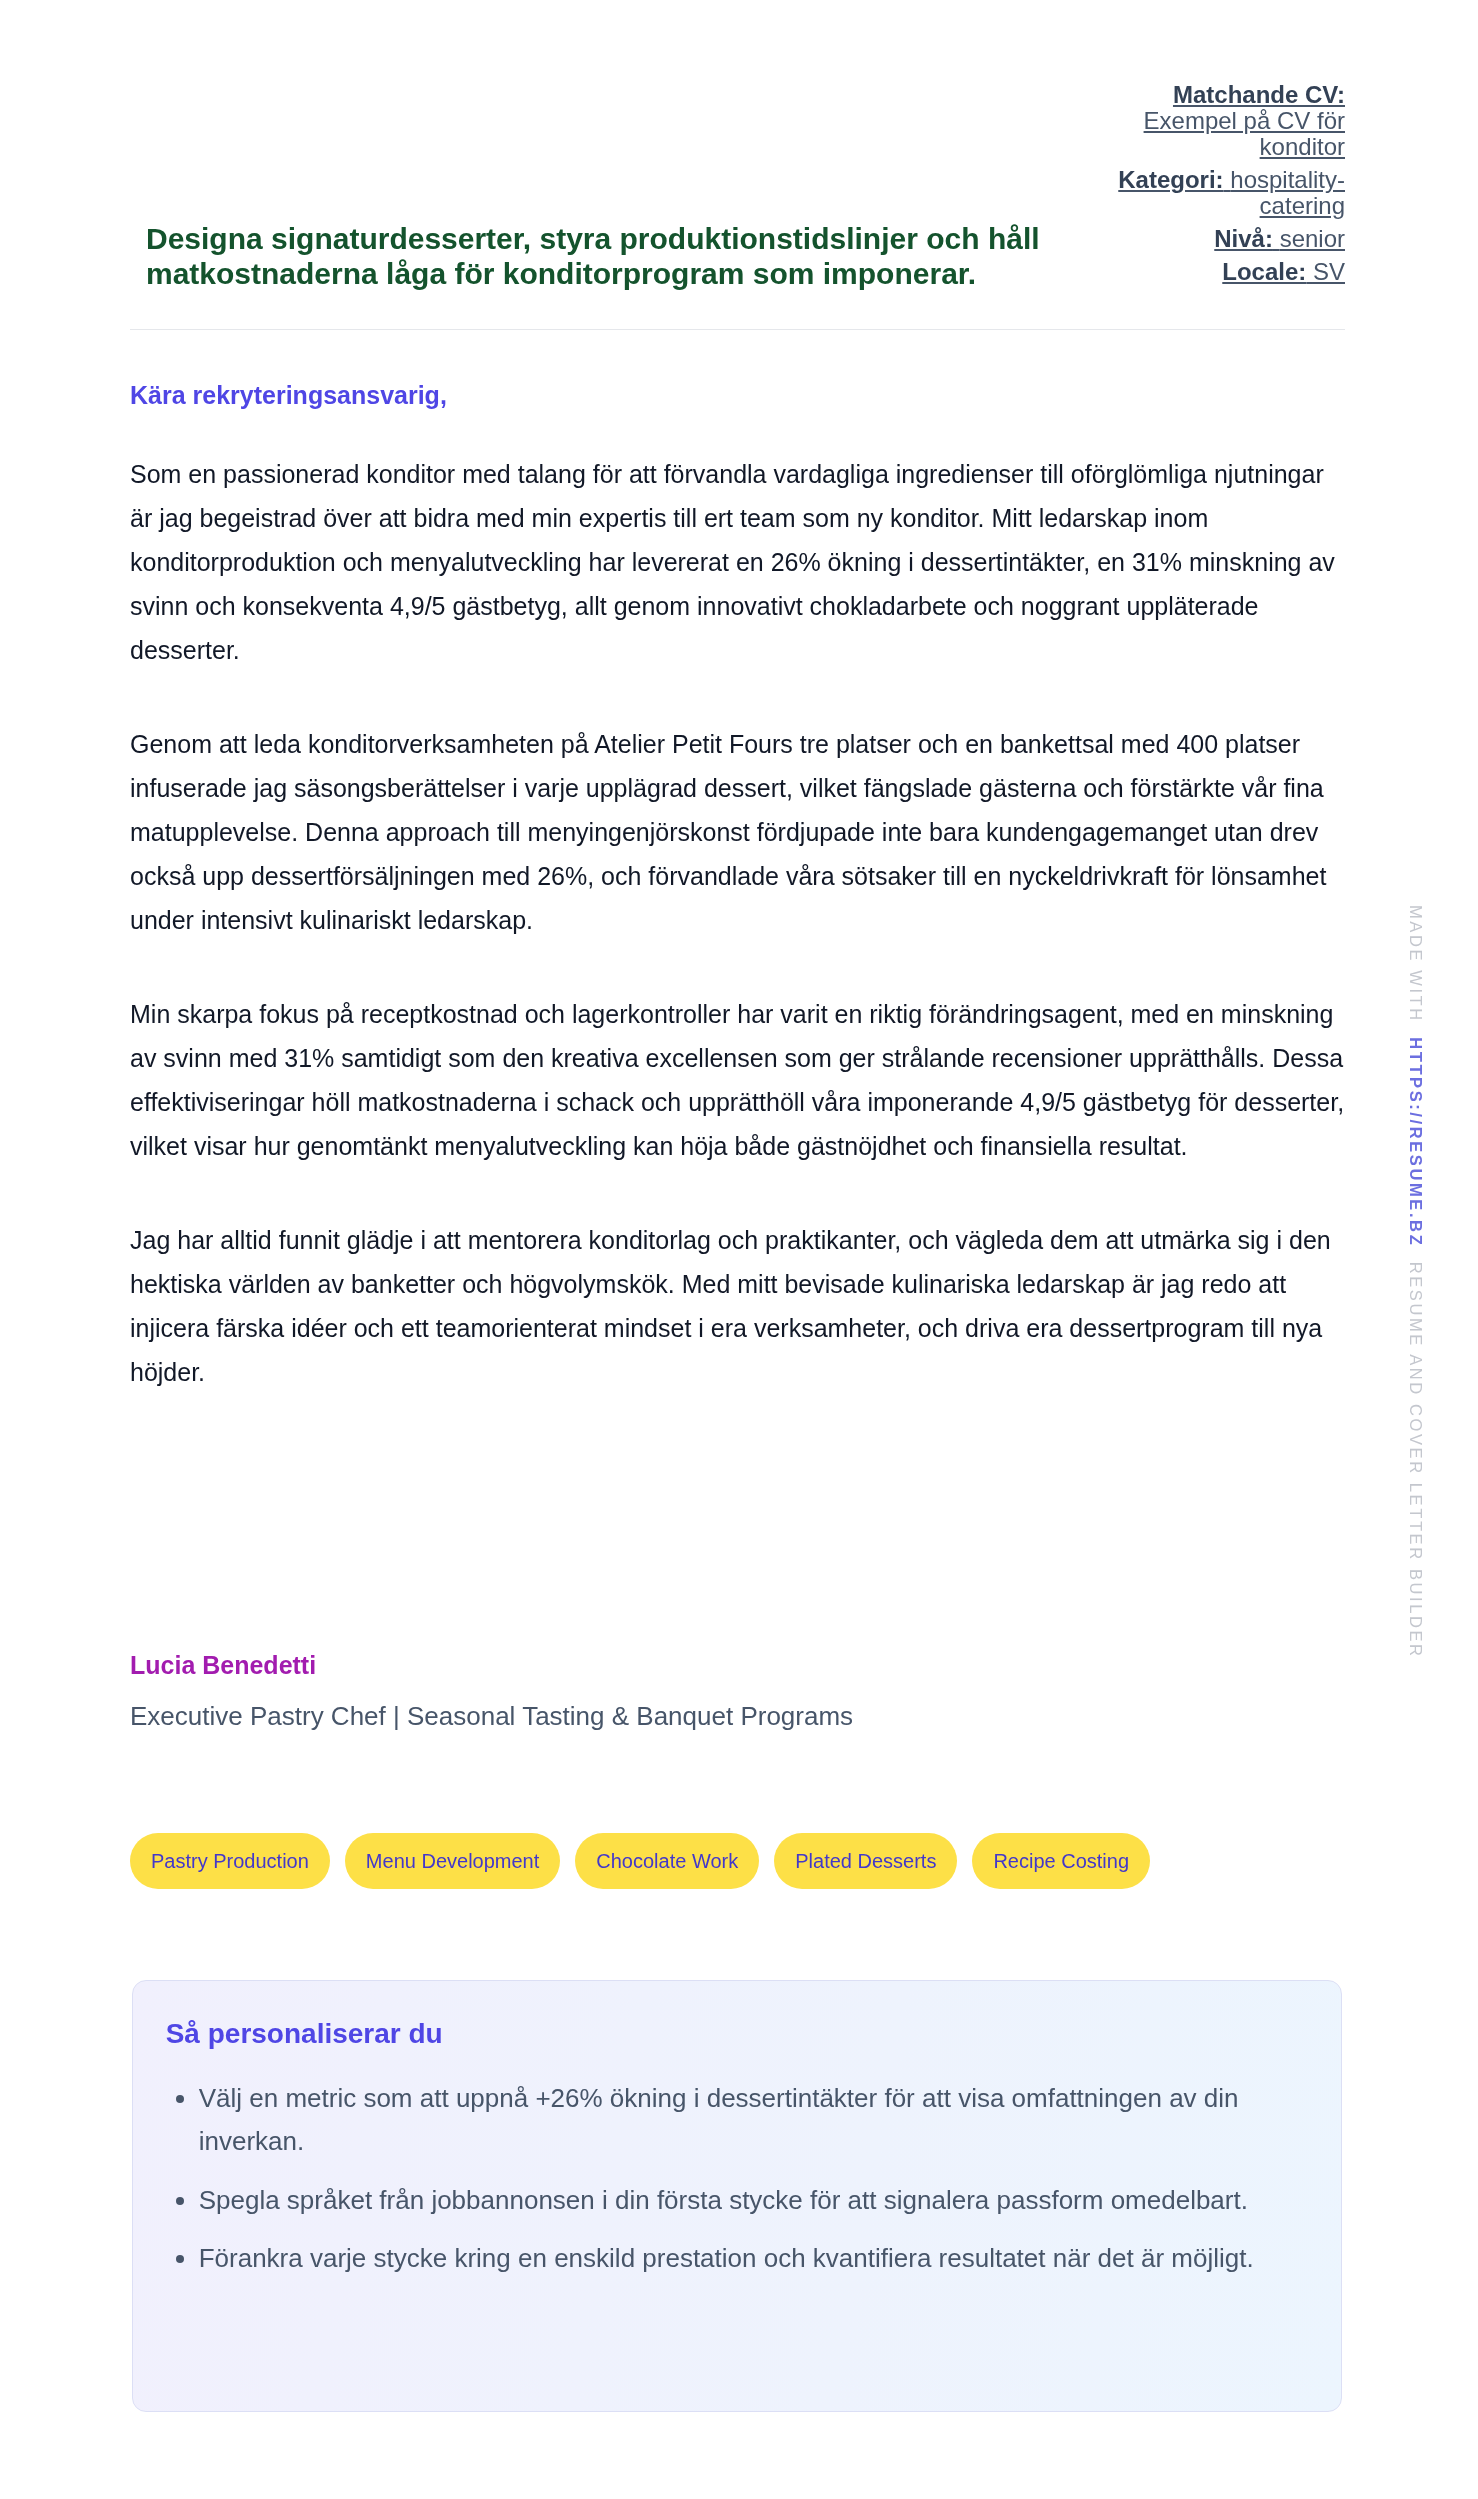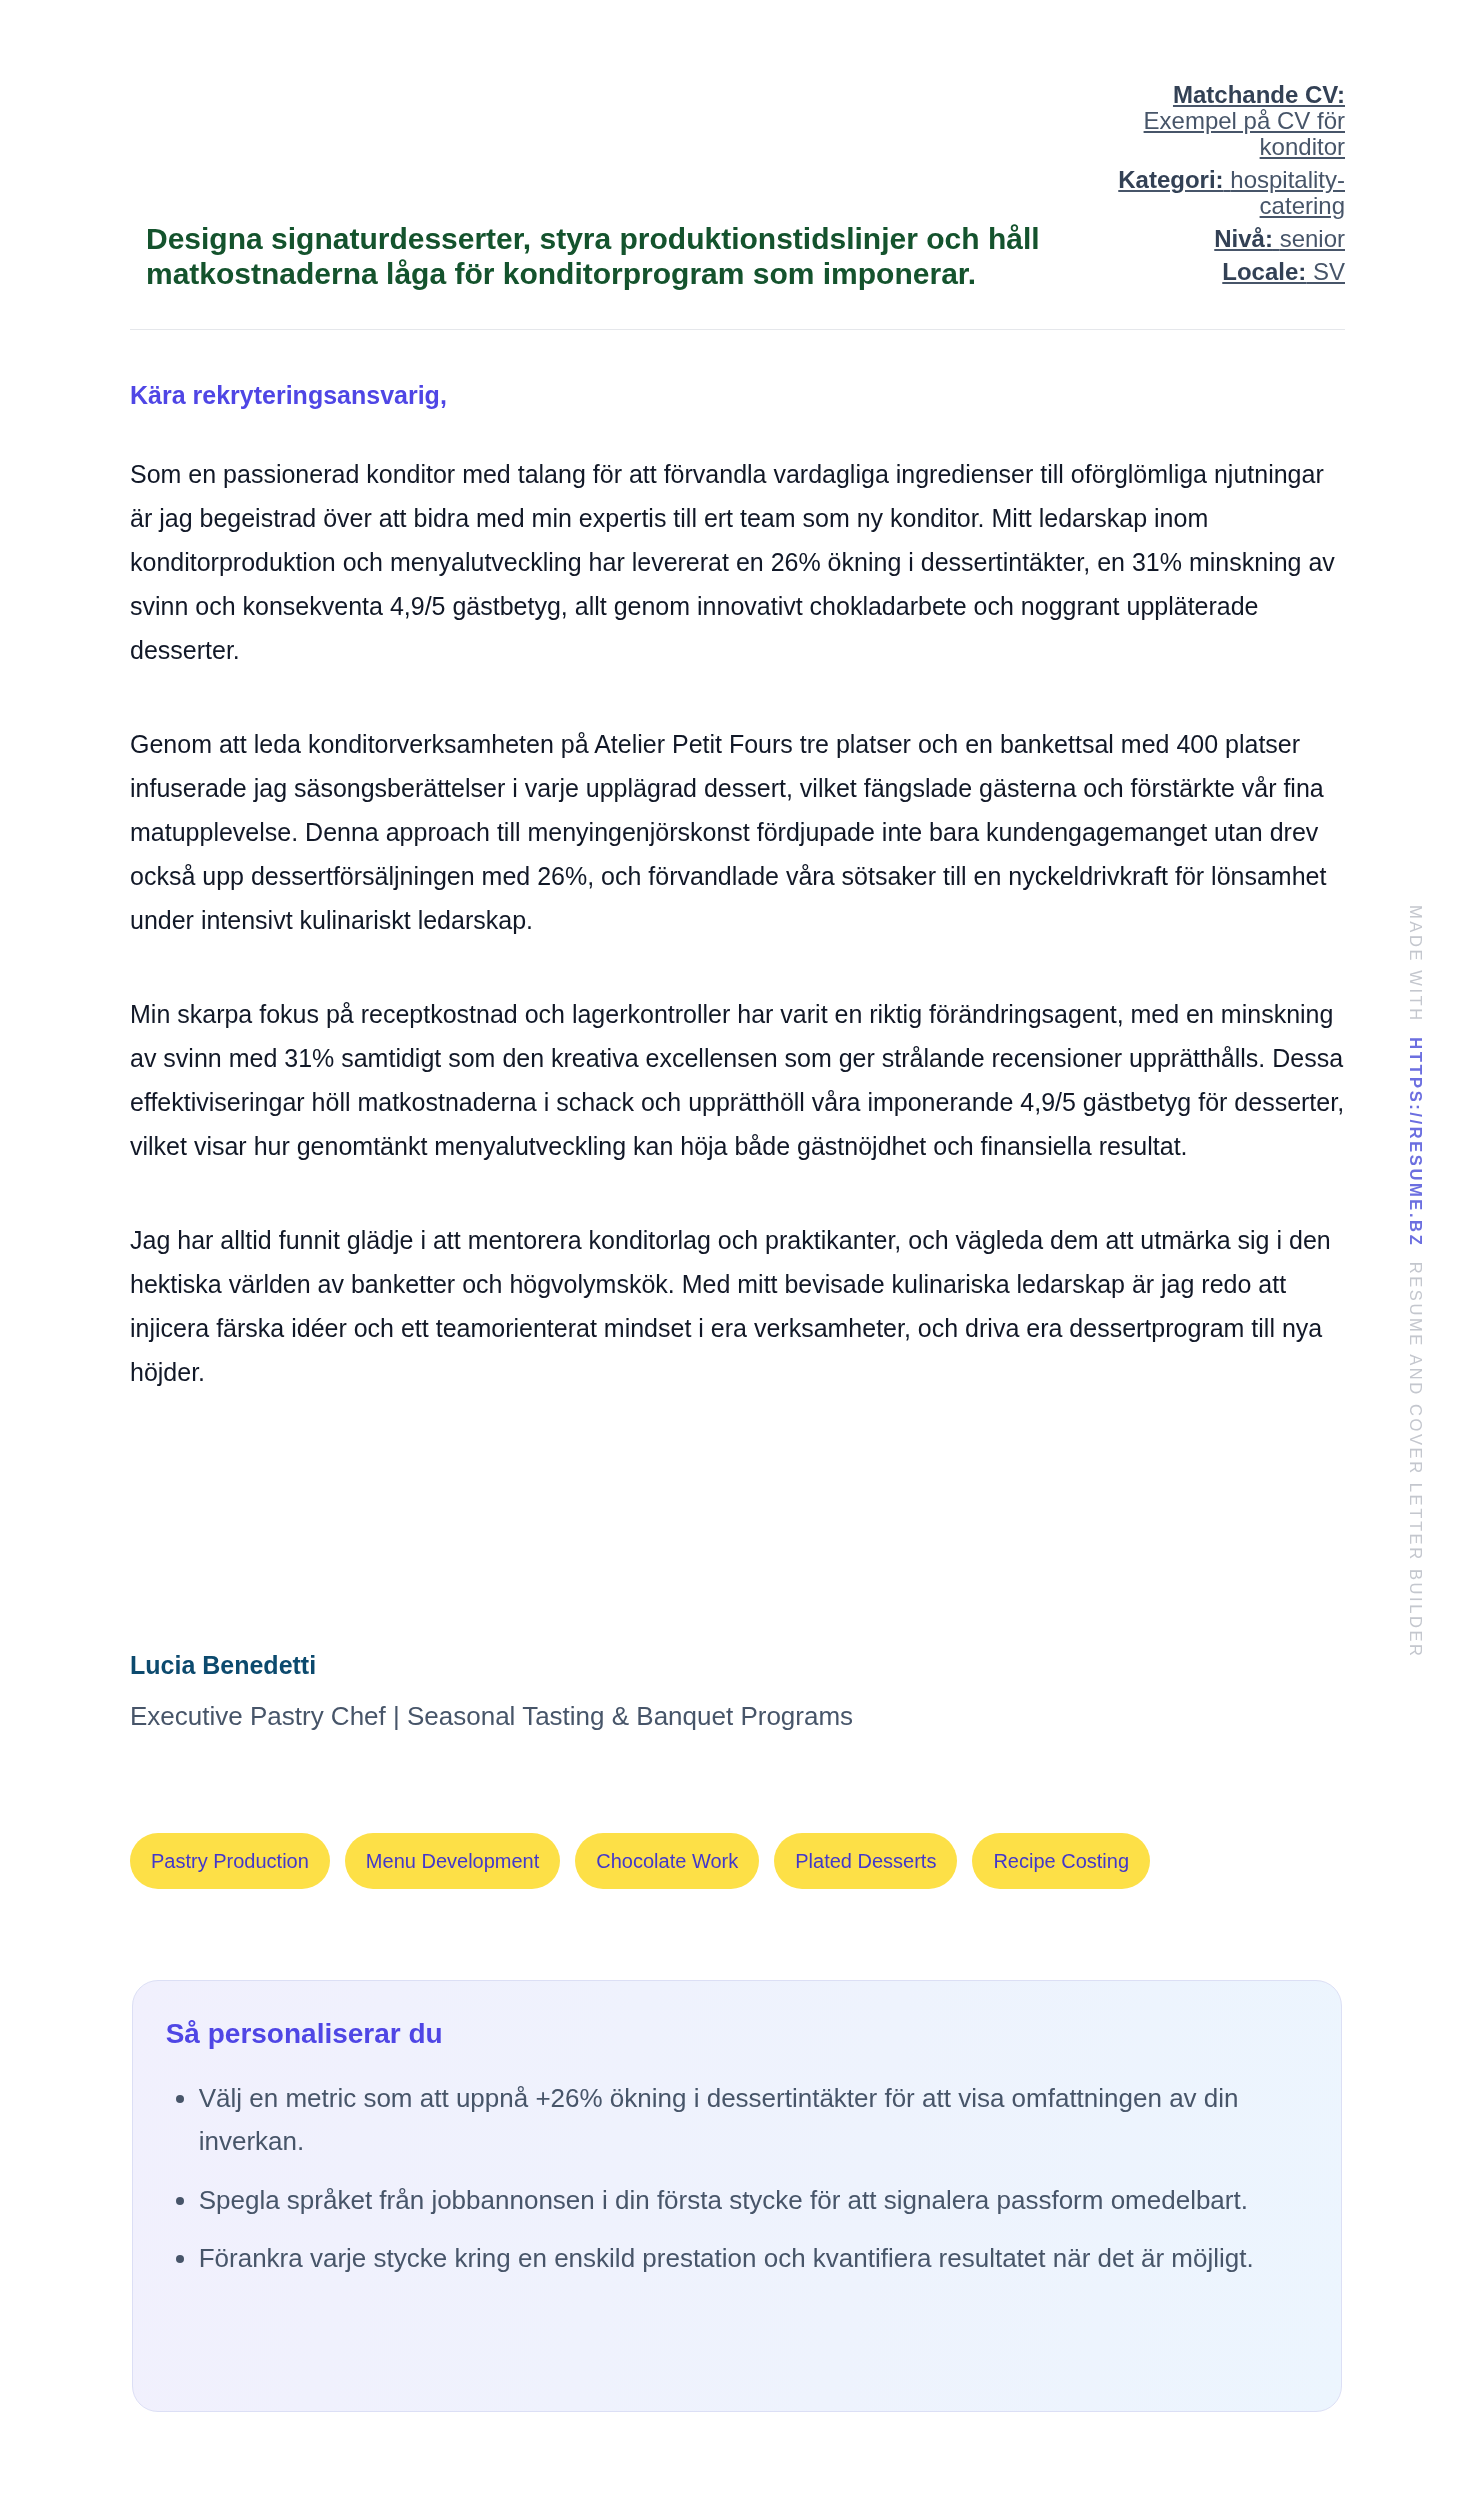--- a/index.html
+++ b/index.html
@@ -16,29 +16,29 @@
           font-size: 24px; line-height: 26px; color: #475569; text-decoration: underline; }
   .meta .row { margin-bottom: 7px; }
   .meta .lbl { font-weight: 700; color: #334155; }
 
   .salutation { position: absolute; top: 381px; left: 0; margin: 0;
                 font-size: 25px; font-weight: 700; color: #4f46e5; }
   .body { position: absolute; top: 452px; left: 0; width: 1215px; }
   .body p { margin: 0 0 50px 0; font-size: 25px; line-height: 44px; color: #111827; }
 
   .signature { position: absolute; top: 1648px; left: 0; }
-  .sig-name { font-size: 25px; font-weight: 700; color: #0c4a6e; line-height: 35px; }
+  .sig-name { font-size: 25px; font-weight: 700; color: #a21caf; line-height: 35px; }
   .sig-title { margin-top: 15.7px; font-size: 26px; color: #475569; line-height: 35px; }
 
   .tags { position: absolute; top: 1833px; left: 0; display: flex; gap: 15px; }
   .tag { height: 56px; line-height: 56px; padding: 0 21px; border-radius: 28px;
          background: #fde047; color: #4338ca; font-size: 20px; font-weight: 500; white-space: nowrap; }
 
   .tips { position: absolute; top: 1980px; left: 1.7px; width: 1210px; height: 432px;
-          border: 1.7px solid #dcdff5; border-radius: 26px;
+          border: 1.7px solid #dcdff5; border-radius: 14px;
           background: linear-gradient(100deg, #f1f0fd 0%, #eef3fd 60%, #ecf5fe 100%); box-sizing: border-box; }
   .tips h3 { margin: 0; position: absolute; left: 33px; top: 37px; font-size: 28px; font-weight: 700; color: #4f46e5; }
   .tips ul { position: absolute; left: 33px; top: 96px; margin: 0; padding: 0 0 0 33px; width: 1122px;
              font-size: 26px; line-height: 43px; color: #475569; }
   .tips li { margin-bottom: 15.7px; }
   .tips li::marker { color: #475569; }
 
   .watermark { position: absolute; left: 1415px; top: 905px; transform-origin: 0 0;
                transform: rotate(90deg) translate(0, -50%); white-space: nowrap;
                font-size: 16.5px; letter-spacing: 2.6px; color: #c4c7ce; font-weight: 400; }

